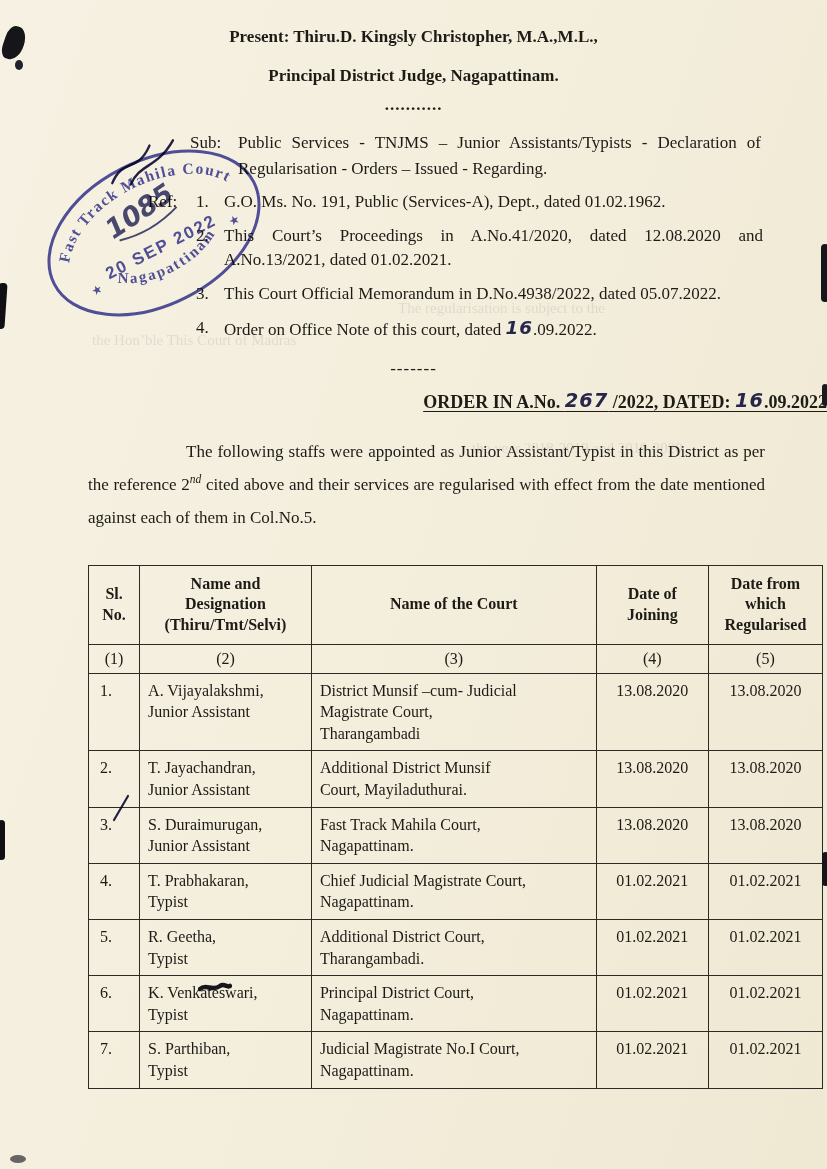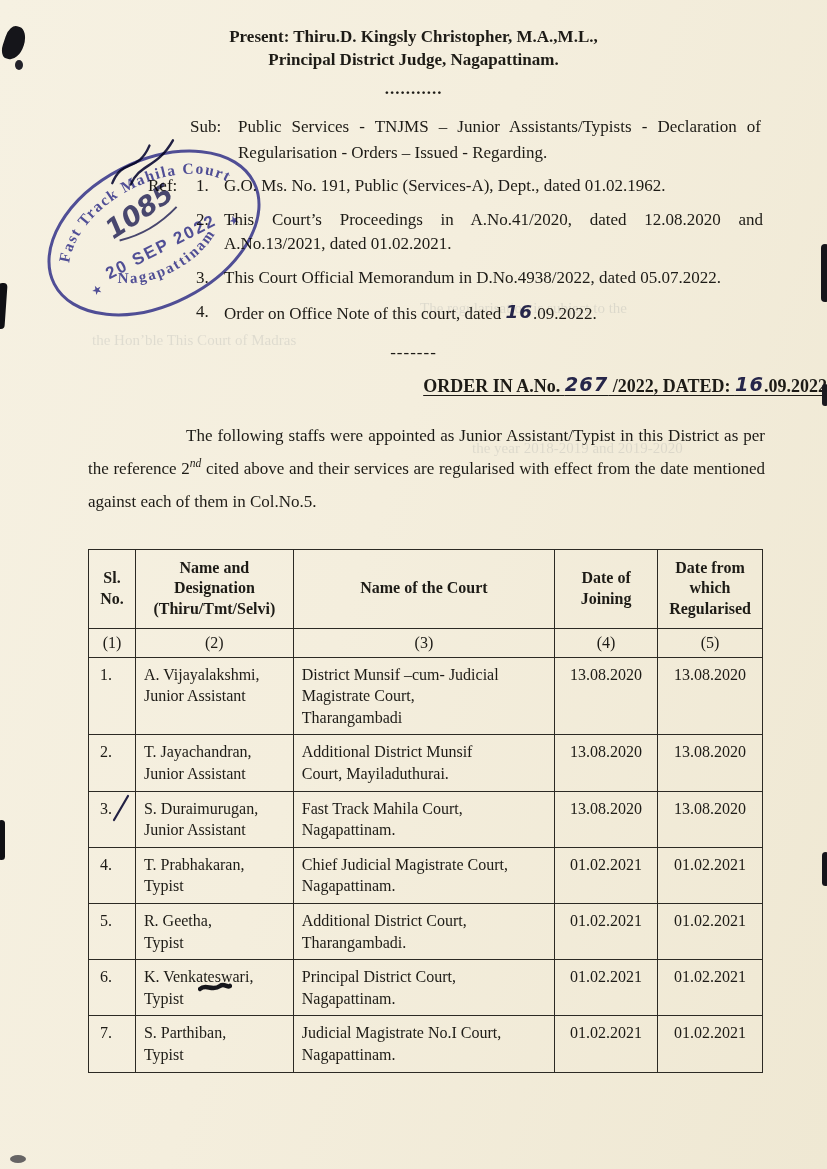--- a/index.html
+++ b/index.html
@@ -16,62 +16,62 @@
     margin:0 auto;
     background:linear-gradient(108deg,#f6f1e2 0%,#f4eedd 45%,#efe8d3 100%);
     font-family:"Liberation Serif",serif;
     color:var(--text);
     overflow:hidden;
   }
   
   .header{padding-top:24px;text-align:center;font-weight:bold;}
   .doc-title{font-size:19px;letter-spacing:.2px;}
   .present-line{font-size:17px;margin-top:3px;}
-  .judge-line{font-size:17px;margin-top:3px;}
+  .judge-line{font-size:17px;margin-top:19px;}
   .dots-line{font-size:17px;margin-top:9px;letter-spacing:1px;}
   
   .sub-block{display:flex;margin:15px 66px 0 190px;font-size:17px;line-height:1.5;}
   .sub-label{width:48px;flex:none;}
   .sub-text{flex:1;text-align:justify;}
   
   .ref-block{display:flex;margin:9px 64px 0 148px;font-size:17px;line-height:1.45;}
   .ref-label{width:46px;flex:none;}
   .ref-list{list-style:none;counter-reset:refnum;margin:0;padding:0;flex:1;}
   .ref-list li{counter-increment:refnum;position:relative;padding-left:30px;margin-bottom:9px;text-align:justify;}
   .ref-list li::before{content:counter(refnum) ".";position:absolute;left:2px;top:0;}
   
   .separator{text-align:center;font-size:17px;margin-top:8px;letter-spacing:1px;}
   .order-heading{text-align:right;font-size:18px;font-weight:bold;margin-top:11px;text-decoration:underline;text-underline-offset:3px;}
   .body-par{margin:22px 62px 0 88px;font-size:17px;line-height:1.95;text-align:justify;text-indent:98px;}
   
   .hw{font-family:"DejaVu Sans",sans-serif;font-style:italic;font-weight:bold;color:var(--hw-ink);letter-spacing:1px;font-size:1.08em;position:relative;top:-1px;}
   sup{font-size:.68em;font-style:italic;}
   
-  table.order-table{border-collapse:collapse;margin:30px 0 0 88px;width:675px;font-size:16px;}
+  table.order-table{border-collapse:collapse;margin:30px 0 0 88px;width:735px;font-size:16px;}
   .order-table th,.order-table td{border:1.6px solid #2c2a24;white-space:pre-line;vertical-align:top;}
   .order-table th{font-weight:bold;text-align:center;padding:8px 4px;line-height:1.3;vertical-align:middle;}
   .order-table td{padding:6px 8px;line-height:1.35;}
   .order-table td.c-num{text-align:center;padding:3px 4px;}
   .order-table td.c-sl{padding-left:11px;}
   .order-table td.c-date{text-align:center;}
   
   .stamp{position:absolute;left:34px;top:148px;transform:rotate(-27deg);color:var(--stamp-ink);opacity:.85;mix-blend-mode:multiply;}
   .st-arc{font-family:"Liberation Serif",serif;font-size:15.5px;font-weight:bold;letter-spacing:1.5px;fill:currentColor;}
   .st-arc-b{font-family:"Liberation Serif",serif;font-size:15px;font-weight:bold;letter-spacing:2px;fill:currentColor;}
   .st-hw{font-family:"DejaVu Sans",sans-serif;font-style:italic;font-weight:bold;font-size:27px;fill:#2b2b66;}
   .st-date{font-family:"Liberation Sans",sans-serif;font-weight:bold;font-size:17px;letter-spacing:2px;fill:currentColor;}
   .st-star{font-size:12px;fill:currentColor;}
   
   .pen{position:absolute;color:#23234d;mix-blend-mode:multiply;}
   .pen-flourish{left:106px;top:138px;transform:rotate(-8deg);}
   .pen-tick{left:111px;top:793px;}
   .pen-scribble{left:198px;top:981px;color:#17171f;}
   
   .ghost{position:absolute;font-size:15px;color:#4d5a6b;opacity:.13;filter:blur(.4px);white-space:nowrap;}
-  .g0{left:420px;top:300px;text-align:right;}
+  .g0{left:398px;top:300px;text-align:right;}
   .g1{left:92px;top:332px;}
   .g2{left:472px;top:440px;}
   
   .art{position:absolute;}
   .art-tl{left:4px;top:26px;width:20px;height:34px;background:#15151a;border-radius:45% 55% 60% 40%;transform:rotate(18deg);}
   .art-tl2{left:15px;top:60px;width:8px;height:10px;background:#22222a;border-radius:50%;}
   .art-l1{left:-3px;top:283px;width:9px;height:46px;background:#101014;border-radius:4px;transform:rotate(4deg);}
   .art-l2{left:-2px;top:820px;width:7px;height:40px;background:#101014;border-radius:4px;}
   .art-r1{right:-2px;top:244px;width:8px;height:58px;background:#15151a;border-radius:4px;}
   .art-r2{right:-1px;top:384px;width:6px;height:22px;background:#1a1a20;border-radius:4px;}

